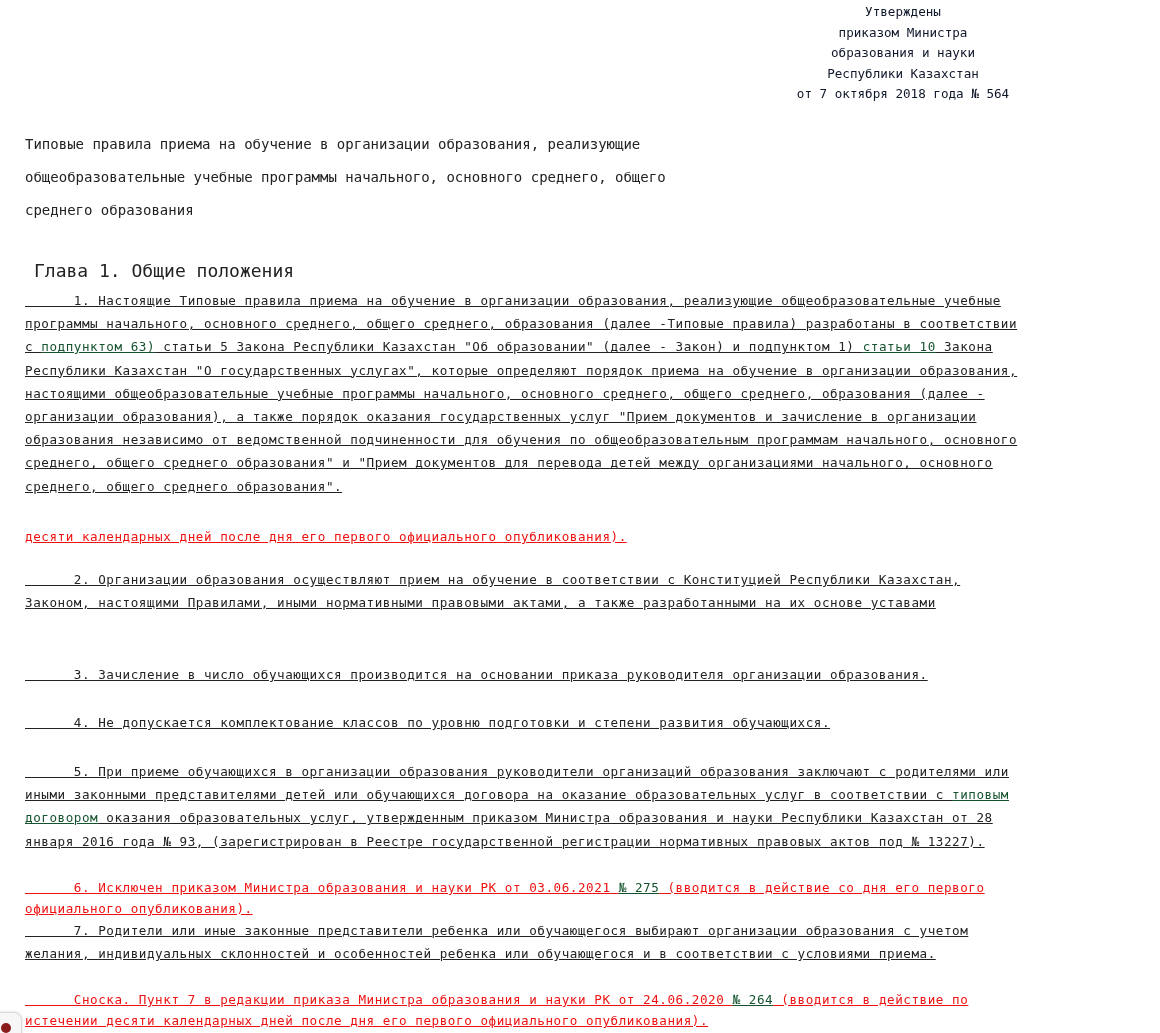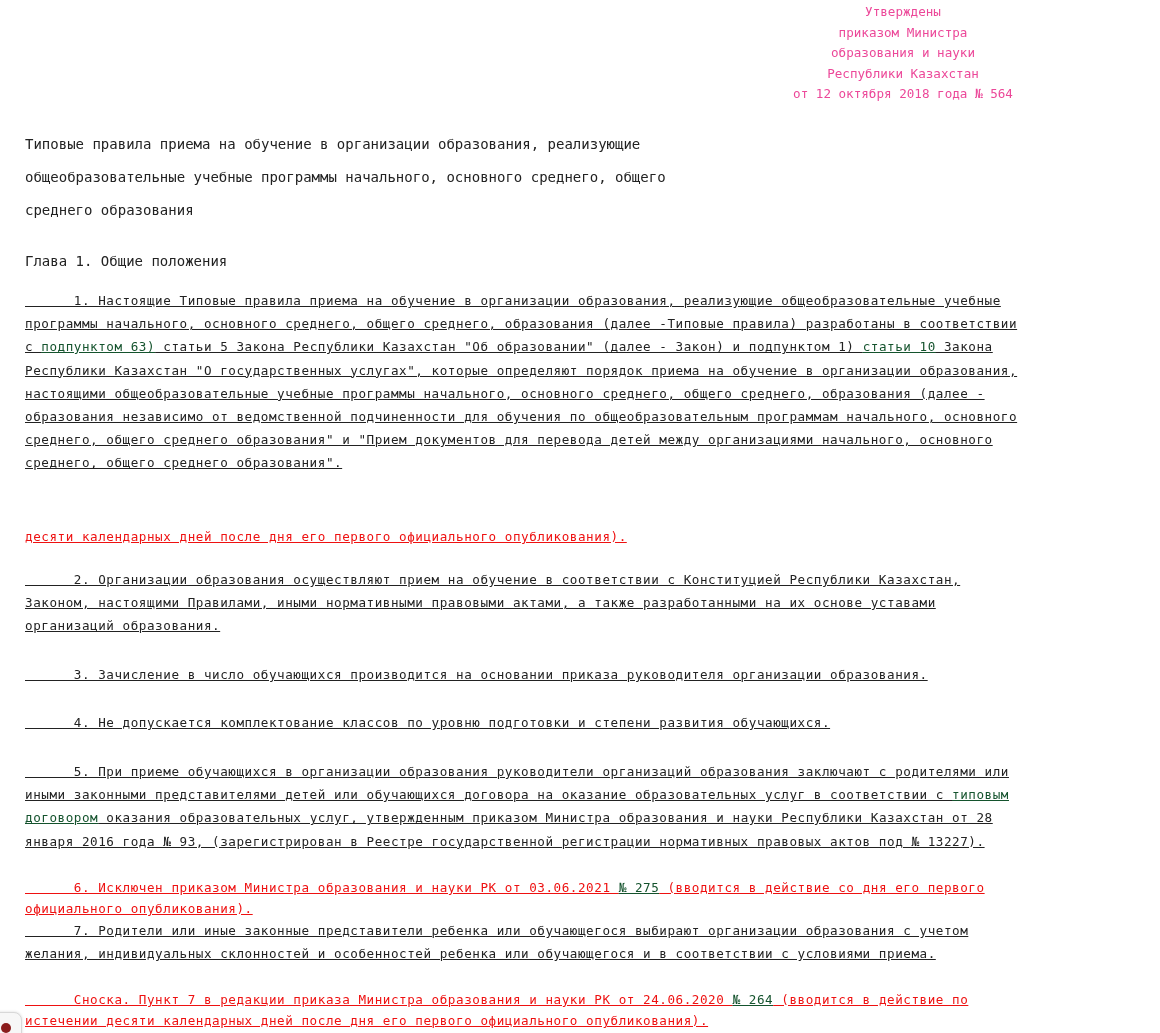--- a/index.html
+++ b/index.html
@@ -22,42 +22,42 @@
       width: 1160px;
     }
     .approval {
       position: absolute;
       left: 780px;
       top: 2px;
       width: 246px;
       text-align: center;
       font-size: 12.6px;
       line-height: 20.6px;
-      color: #ec4899;
+      color: #0f172a;
     }
     .approval .ln { display: block; white-space: pre; }
     .title {
       position: absolute;
       left: 25px;
       top: 128px;
       font-size: 14px;
       line-height: 33px;
       color: #222222;
       margin: 0;
       font-weight: normal;
     }
     .title .ln { display: block; white-space: pre; }
     .chapter {
       position: absolute;
       left: 25px;
       top: 245px;
-      font-size: 14px;
+      font-size: 18px;
       line-height: 33px;
       color: #222222;
-      margin: 0;
+      margin: 9px;
       font-weight: normal;
       white-space: pre;
     }
     .block {
       position: absolute;
       left: 25px;
       font-size: 12.6px;
       line-height: 23.2px;
       color: #222222;
       letter-spacing: 0.55px;
@@ -98,50 +98,50 @@
 </head>
 <body>
 
 <div class="page">
 
   <div class="approval">
     <span class="ln">Утверждены</span>
     <span class="ln">приказом Министра</span>
     <span class="ln">образования и науки</span>
     <span class="ln">Республики Казахстан</span>
-    <span class="ln">от 12 октября 2018 года № 564</span>
+    <span class="ln">от 7 октября 2018 года № 564</span>
   </div>
 
   <h1 class="title">
     <span class="ln">Типовые правила приема на обучение в организации образования, реализующие</span>
     <span class="ln">общеобразовательные учебные программы начального, основного среднего, общего</span>
     <span class="ln">среднего образования</span>
   </h1>
 
   <h2 class="chapter">Глава 1. Общие положения</h2>
 
   <div class="block" style="top:289px;">
     <span class="ln">      1. Настоящие Типовые правила приема на обучение в организации образования, реализующие общеобразовательные учебные</span>
     <span class="ln">программы начального, основного среднего, общего среднего, образования (далее -Типовые правила) разработаны в соответствии</span>
     <span class="ln"><span>с </span><a class="link">подпунктом 63)</a><span> статьи 5 Закона Республики Казахстан "Об образовании" (далее - Закон) и подпунктом 1) </span><a class="link">статьи 10</a><span> Закона</span></span>
     <span class="ln">Республики Казахстан "О государственных услугах", которые определяют порядок приема на обучение в организации образования,</span>
     <span class="ln">настоящими общеобразовательные учебные программы начального, основного среднего, общего среднего, образования (далее -</span>
+    <span class="ln">организации образования), а также порядок оказания государственных услуг "Прием документов и зачисление в организации</span>
     <span class="ln">образования независимо от ведомственной подчиненности для обучения по общеобразовательным программам начального, основного</span>
     <span class="ln">среднего, общего среднего образования" и "Прием документов для перевода детей между организациями начального, основного</span>
     <span class="ln">среднего, общего среднего образования".</span>
   </div>
 
   <div class="block note" style="top:526px;">
     <span class="ln">десяти календарных дней после дня его первого официального опубликования).</span>
   </div>
 
   <div class="block" style="top:568px;">
     <span class="ln">      2. Организации образования осуществляют прием на обучение в соответствии с Конституцией Республики Казахстан,</span>
     <span class="ln">Законом, настоящими Правилами, иными нормативными правовыми актами, а также разработанными на их основе уставами</span>
-    <span class="ln">организаций образования.</span>
   </div>
 
   <div class="block" style="top:663px;">
     <span class="ln">      3. Зачисление в число обучающихся производится на основании приказа руководителя организации образования.</span>
   </div>
 
   <div class="block" style="top:711px;">
     <span class="ln">      4. Не допускается комплектование классов по уровню подготовки и степени развития обучающихся.</span>
   </div>
 

